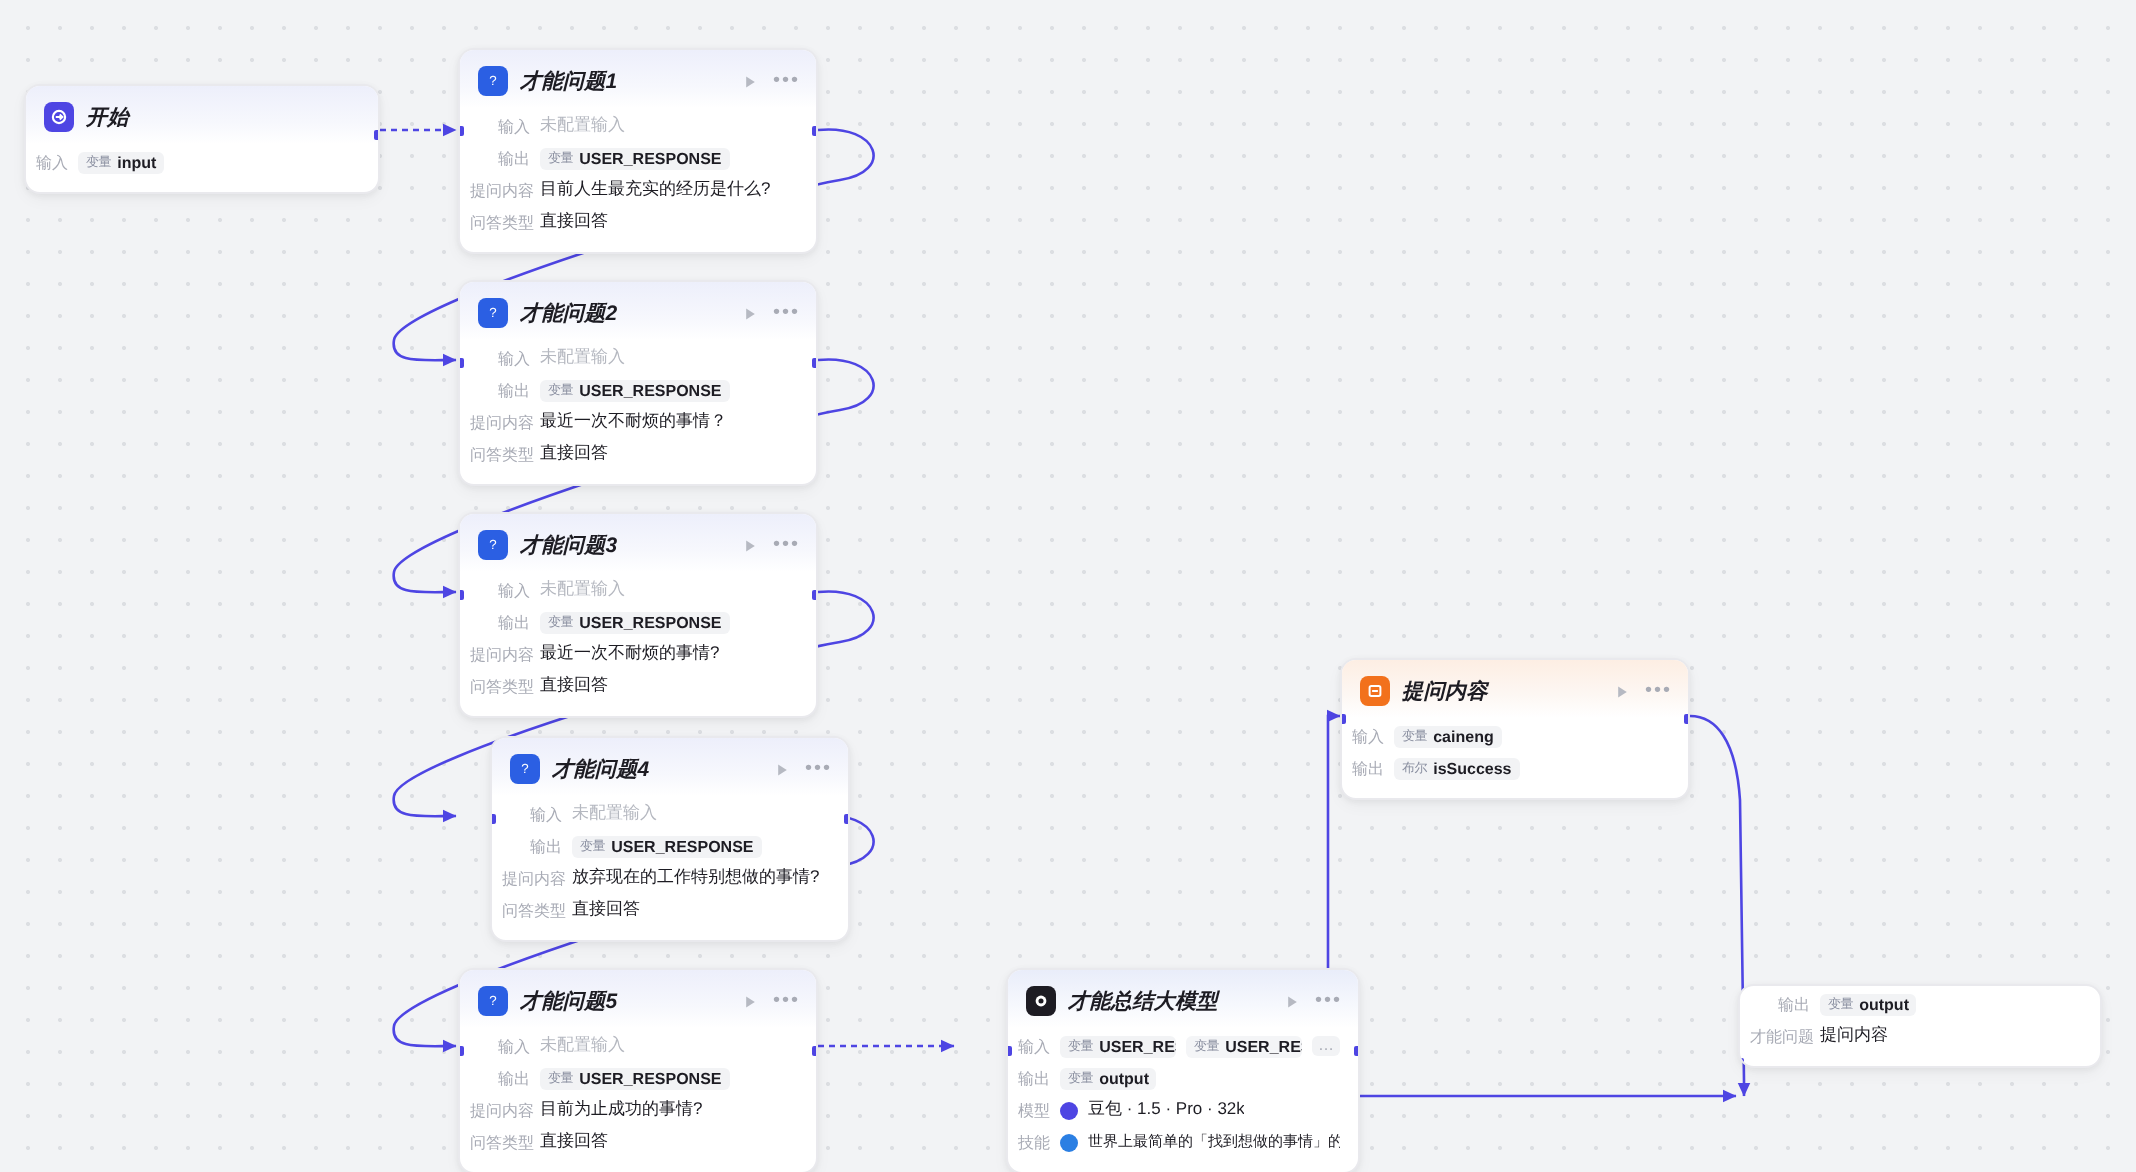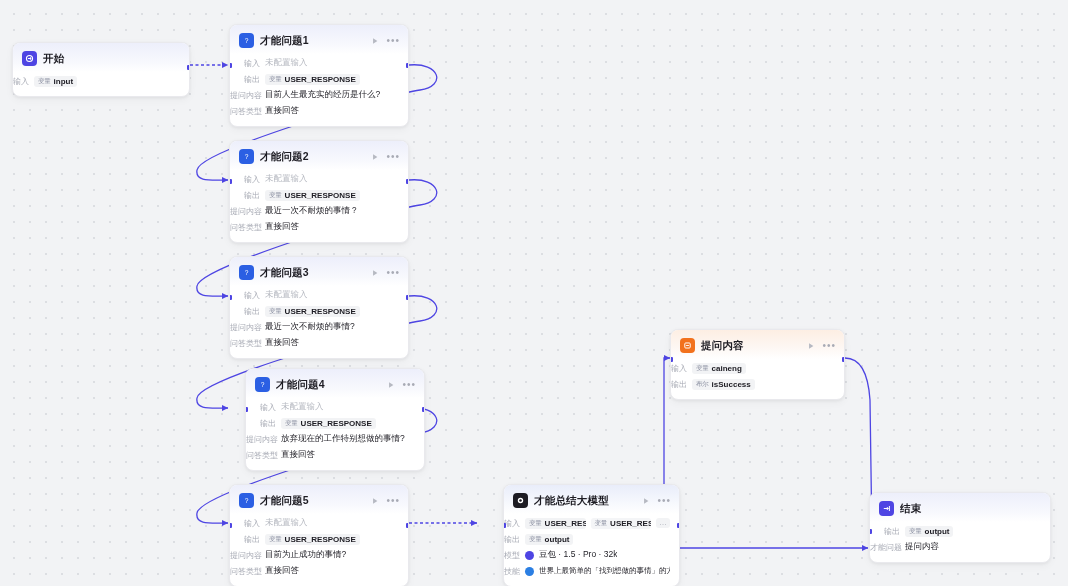--- a/index.html
+++ b/index.html
@@ -70,36 +70,37 @@
   }
   .nicon svg { display: block; }
   .ntitle {
     font-size: 10.5px;
     font-weight: bold;
     color: #1d1c23;
     letter-spacing: 0.2px;
     flex: 1 1 auto;
     white-space: nowrap;
     overflow: hidden;
+    font-style: italic;
   }
   .head-actions {
     display: flex;
     align-items: center;
     gap: 7px;
     flex: 0 0 auto;
   }
   .play-icon { display: block; }
   .dots-icon {
     font-size: 10px;
     color: #a8abb5;
     line-height: 8px;
     letter-spacing: 1px;
   }
   .node-body {
-    padding: 2px 9px 8px 0;
+    padding: 2px 9px 8px 5px;
   }
   .row {
     display: flex;
     align-items: center;
     gap: 5px;
     min-height: 14px;
     margin-bottom: 2px;
   }
   .row:last-child { margin-bottom: 0; }
   .rlabel {
@@ -501,29 +502,20 @@
           <span class="vtype">布尔</span>
           <span>isSuccess</span>
         </span>
       </div>
     </div>
     <span class="port" style="left:-3px; top:27px;"></span>
     <span class="port" style="right:-3px; top:27px;"></span>
   </div>
 
   <div class="node end" style="left:869px; top:492px; width:182px;">
-    <div class="node-head">
-      <span class="nicon" style="background:#4e45e3;">
-        <svg width="9" height="9" viewBox="0 0 10 10">
-            <path d="M2 5 H7 M5.4 3.4 L7 5 L5.4 6.6" stroke="#fff" stroke-width="1.1" fill="none"></path>
-            <path d="M8.2 2.2 V7.8" stroke="#fff" stroke-width="1.1"></path>
-          </svg>
-      </span>
-      <span class="ntitle">结束</span>
-    </div>
     <div class="node-body">
       <div class="row">
         <span class="rlabel w28">输出</span>
         <span class="tag">
           <span class="vtype">变量</span>
           <span>output</span>
         </span>
       </div>
       <div class="row">
         <span class="rlabel w28">才能问题</span>

